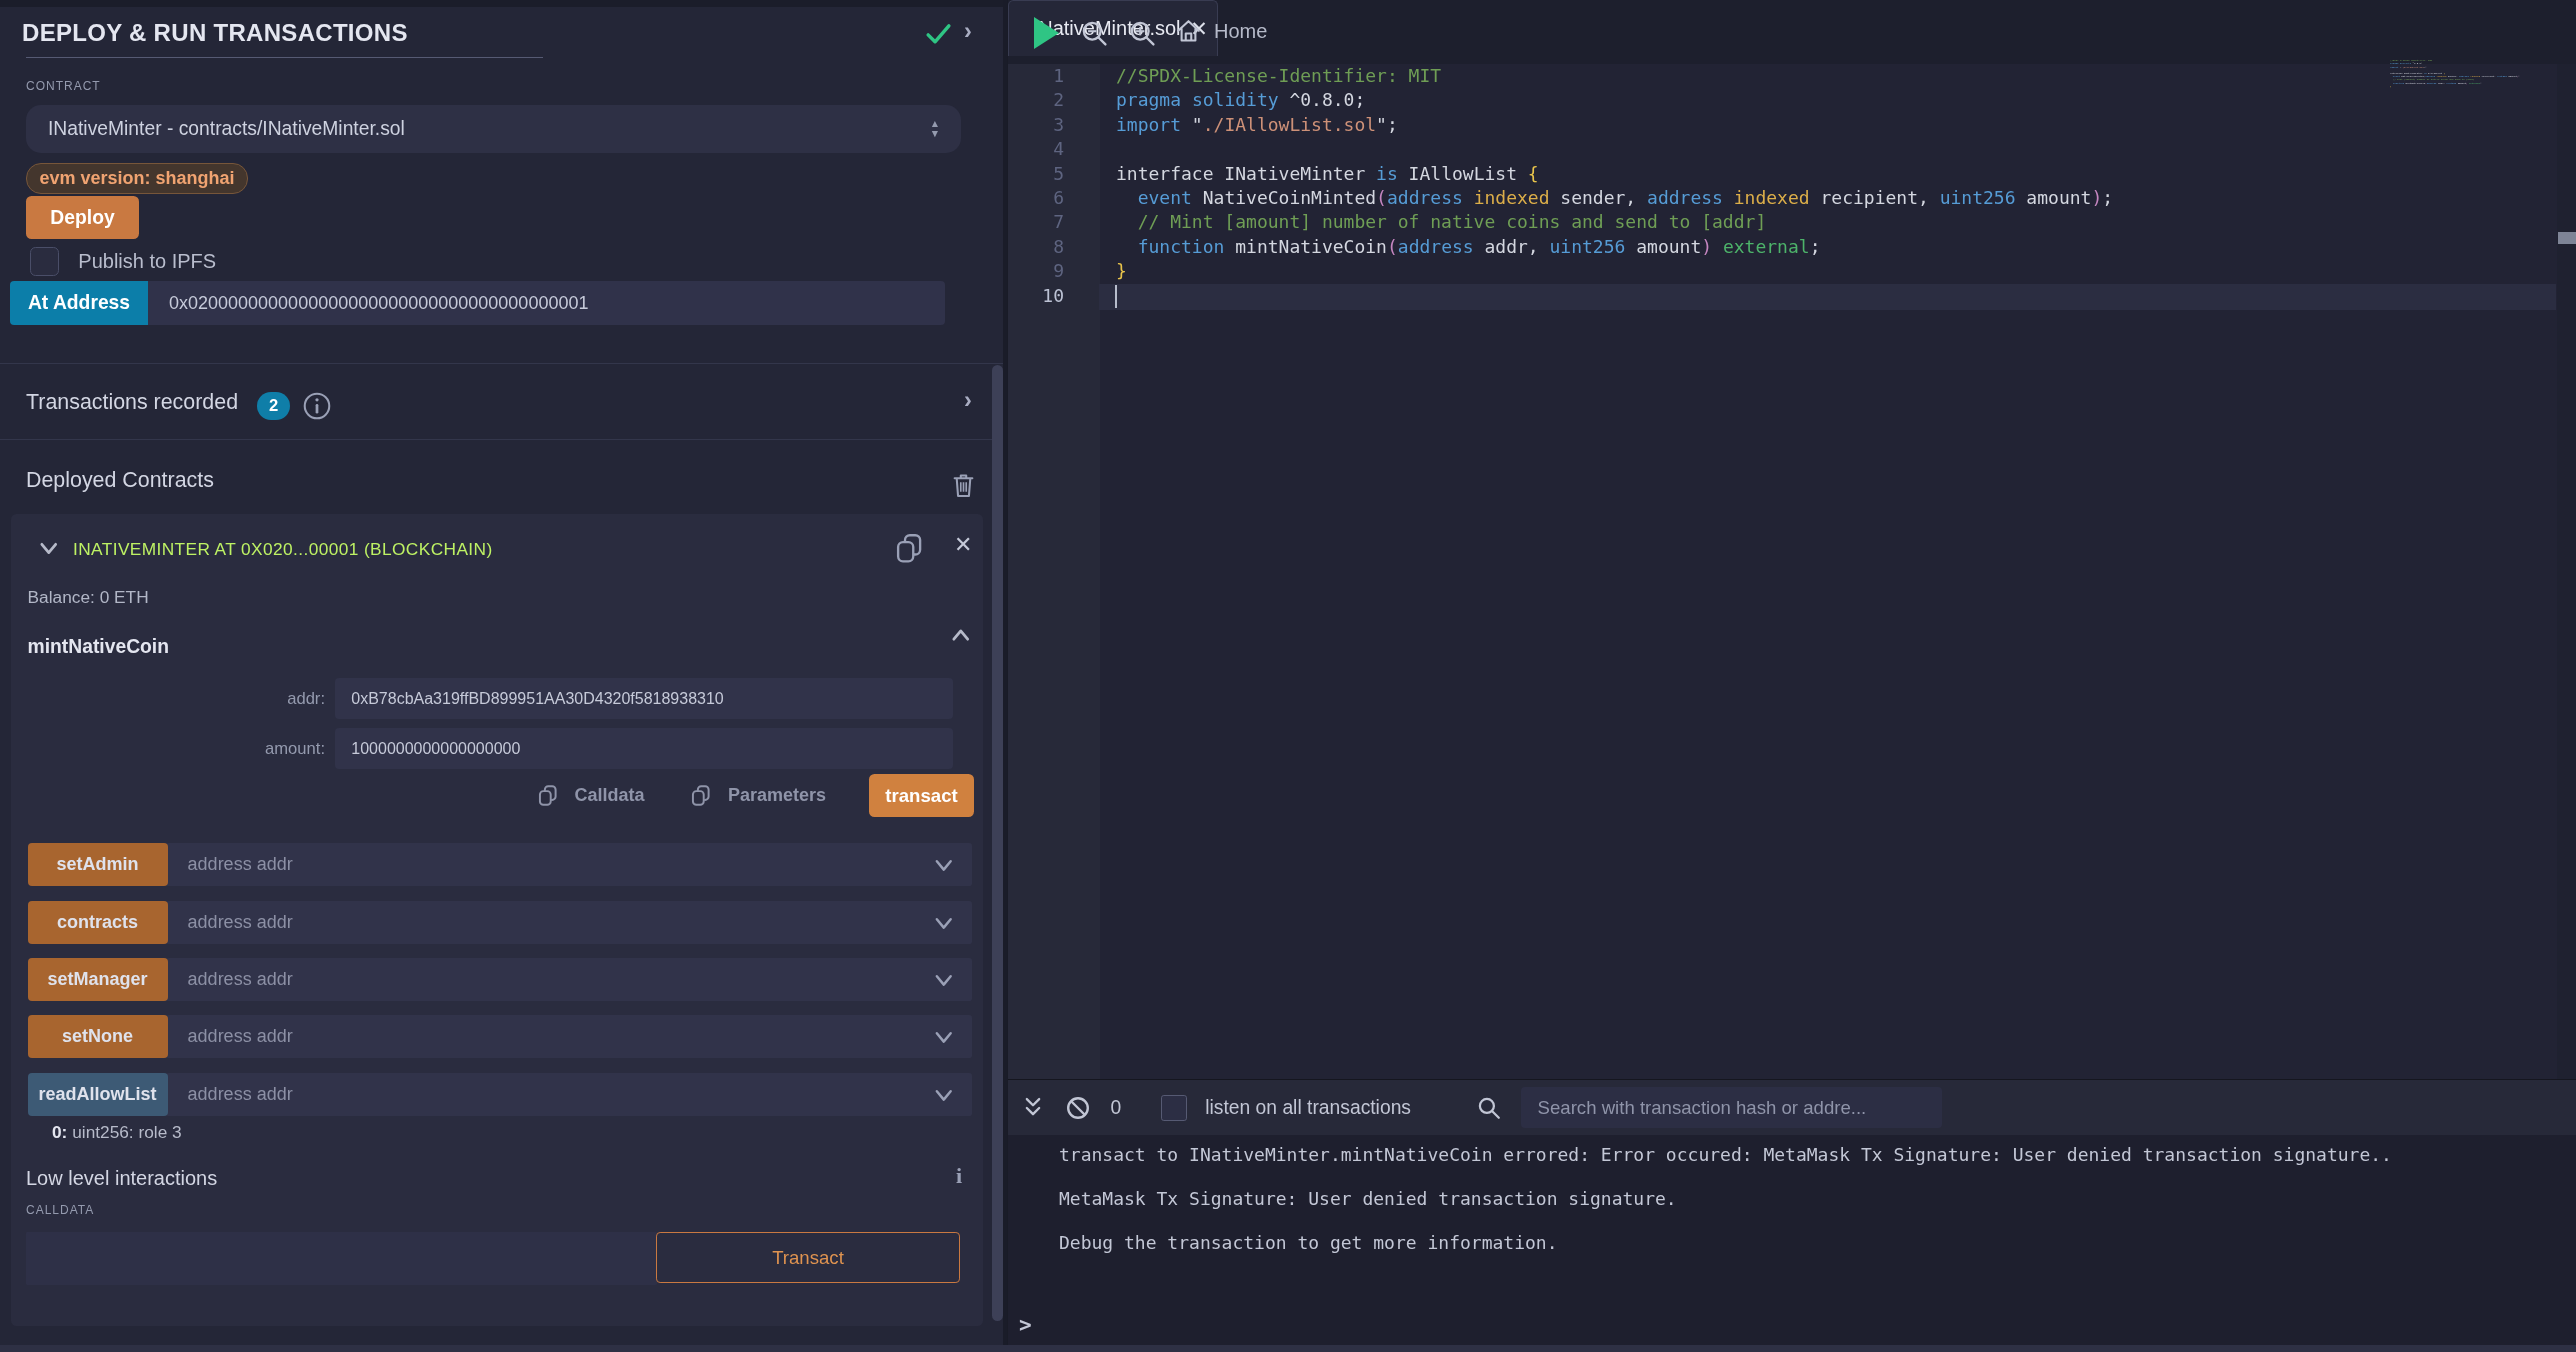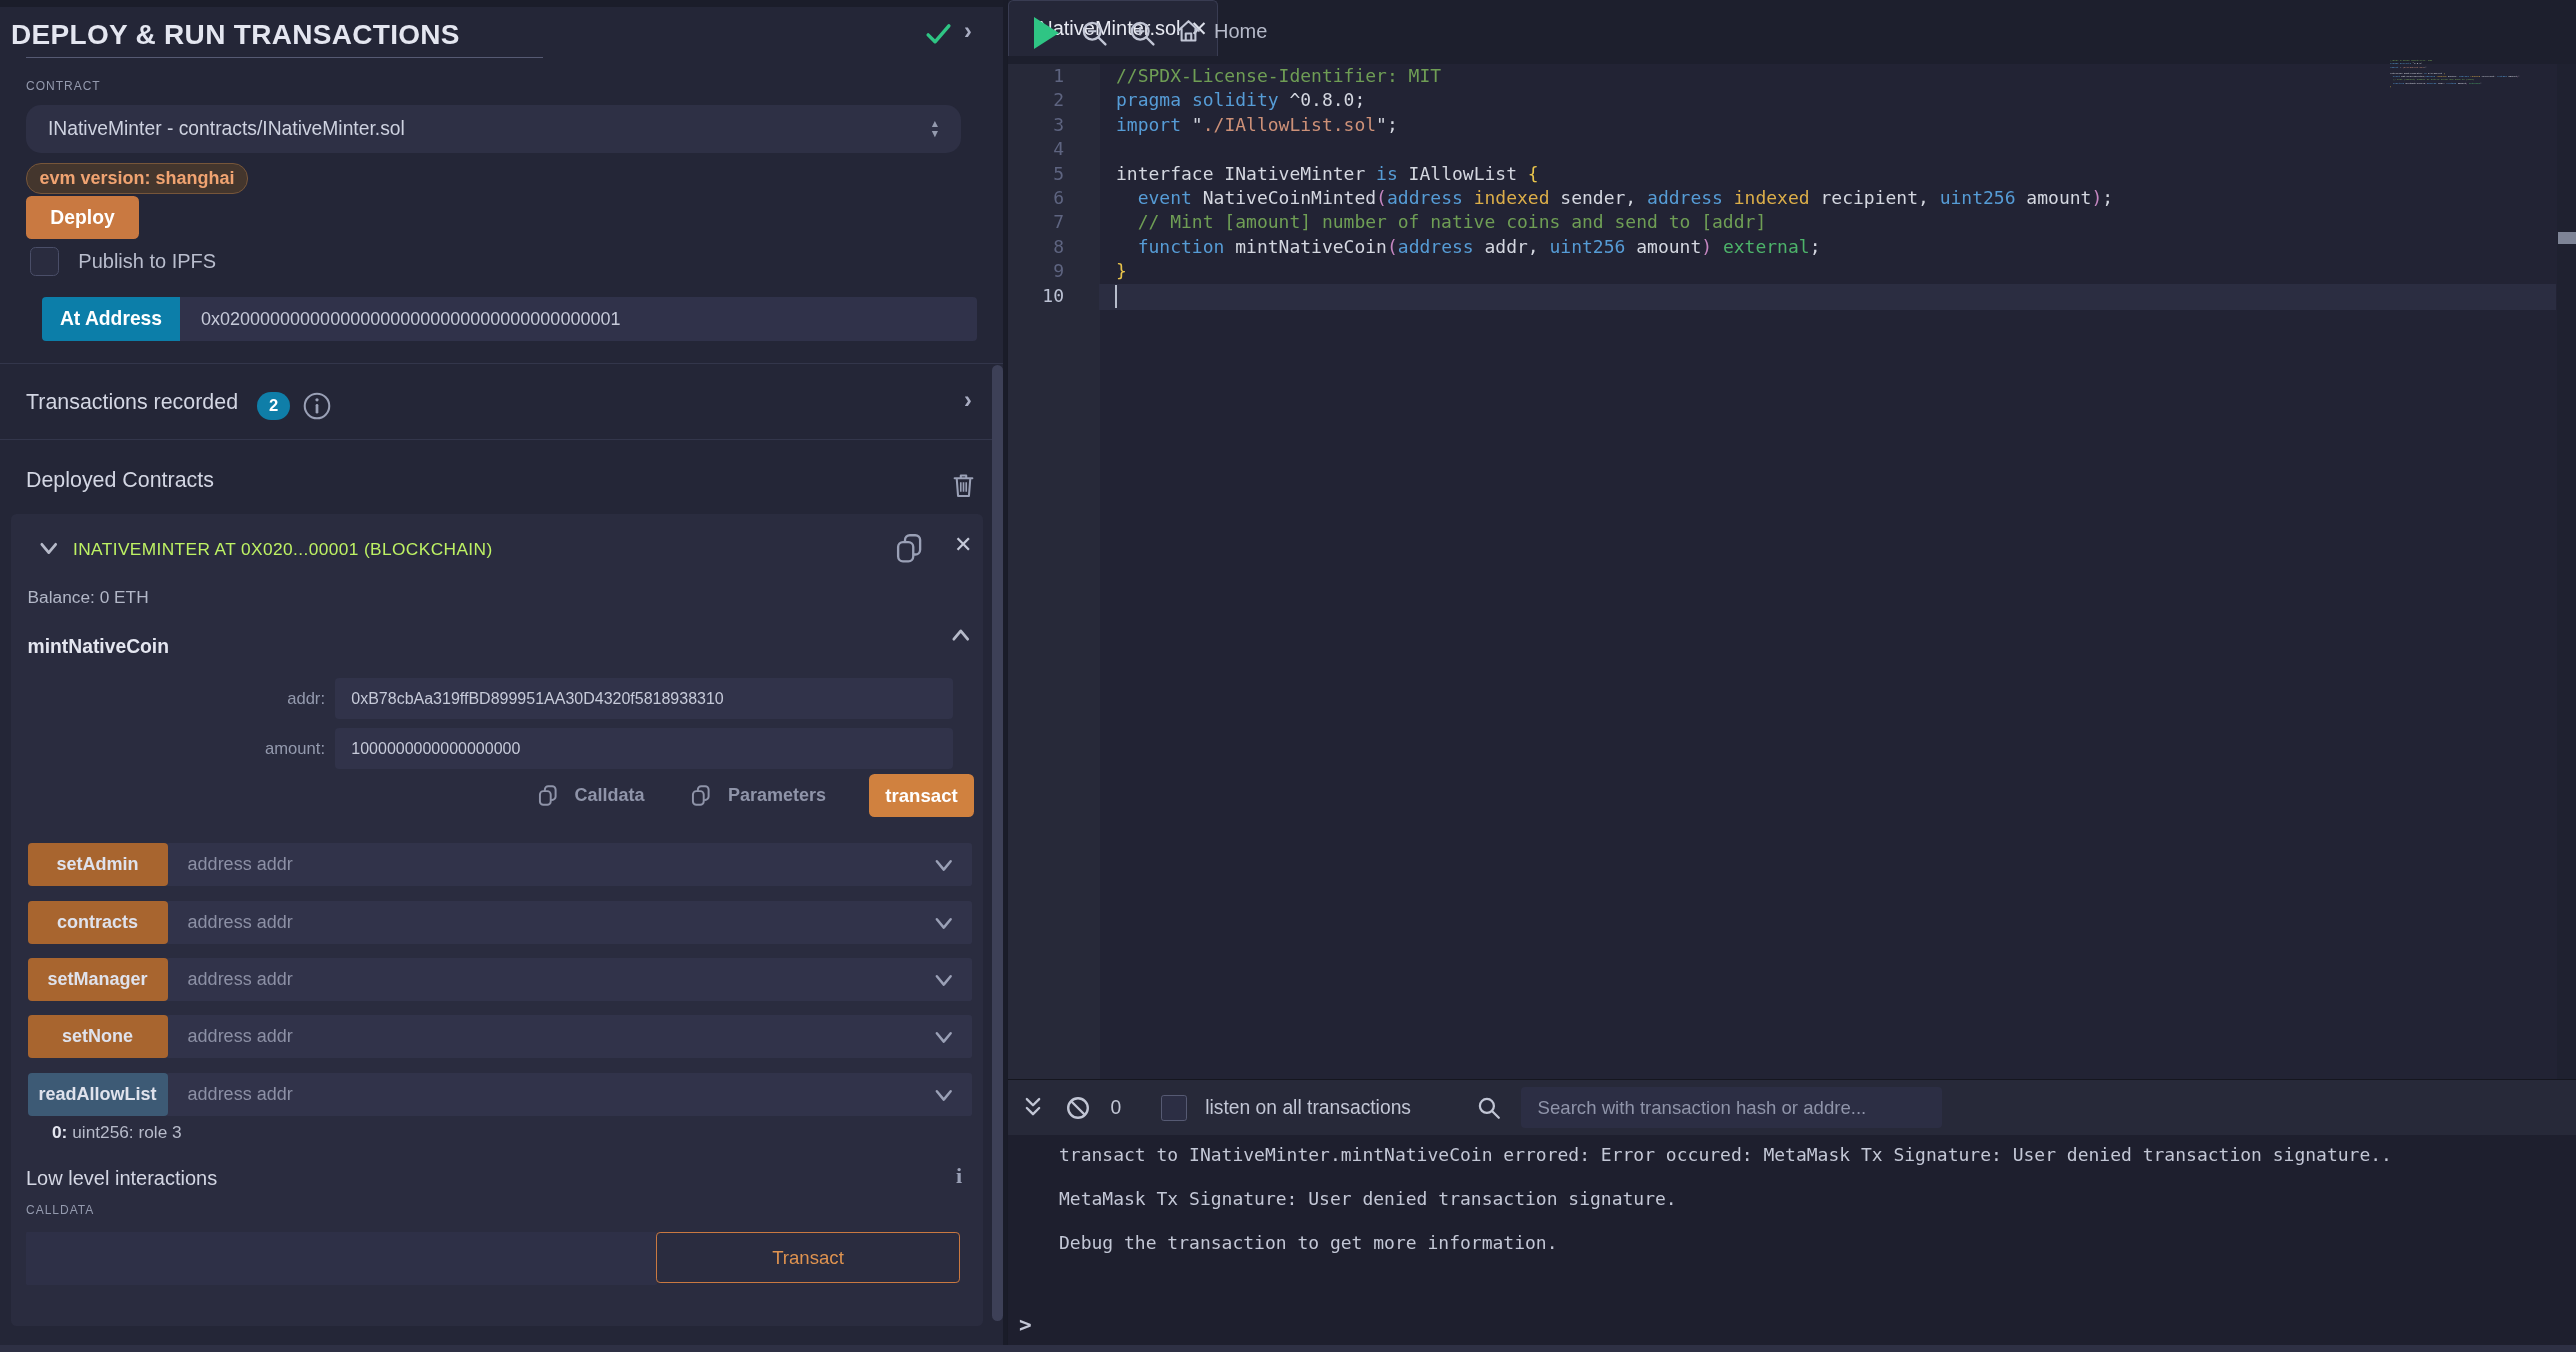--- a/index.html
+++ b/index.html
@@ -7,35 +7,35 @@
        color:#d3d6e3;overflow:hidden;
        --panel:#242637; --card:#2a2c3f; --input:#31334a; --divider:#33364b;
        --orange:#c97941; --orange-bright:#d0813f; --orange-muted:#a8652f;
        --blue:#0c7ea9; --badge-blue:#0f7ea8; --call-blue:#3d5a75; --green:#2fc584;
        --txt:#e4e6f0; --txt2:#b4b8c8; --muted:#949aae;
        --editor:#222334; --gutter:#272939; --linehl:#2b2d41; --termhdr:#272939; --term:#1e1f2e;}
   .abs{position:absolute;}
   svg{display:block;}
   
   #left-panel{left:0;top:0;width:1006px;height:1352px;background:var(--panel);}
-  .panel-title{left:11px;top:19.3px;font-size:28px;font-weight:600;color:var(--txt);letter-spacing:0.3px;}
+  .panel-title{left:22px;top:19.3px;font-size:24px;font-weight:600;color:var(--txt);letter-spacing:0.3px;}
   .title-rule{left:26px;top:57px;width:517px;height:1.4px;background:#565a73;}
   .sect-label{font-size:12px;color:var(--muted);letter-spacing:1px;}
   .select{left:26px;top:105px;width:935px;height:48px;background:#2e3045;border-radius:15px;
           display:flex;align-items:center;padding:0 21px 0 22px;box-sizing:border-box;font-size:19.3px;color:#ced2e0;}
   .select .spacer{flex:1;}
   .sorter{font-size:10.4px;line-height:10.4px;color:var(--muted);text-align:center;}
   .evm-badge{left:26px;top:163px;padding:4.1px 12.4px;font-size:18px;font-weight:700;color:#f0a371;
              background:#44362d;border:1.4px solid #77563a;border-radius:15px;}
   .btn{display:flex;align-items:center;justify-content:center;cursor:pointer;box-sizing:border-box;}
   #deploy-btn{left:26px;top:196px;width:113px;height:43px;background:var(--orange);border-radius:5.5px;
               font-size:19.3px;font-weight:600;color:#fff;}
   .checkbox{width:29px;height:29px;border:1.4px solid #4a4e68;border-radius:5.5px;background:#2a2c3f;box-sizing:border-box;}
   #publish-row{left:30px;top:247px;display:flex;align-items:center;gap:19.3px;font-size:20px;color:#b9bdcd;}
-  #ataddr-row{left:42px;top:297px;width:935px;height:28px;display:flex;}
+  #ataddr-row{left:10px;top:297px;width:935px;height:28px;display:flex;align-items:flex-end;}
   #ataddr-btn{width:138px;height:44px;background:var(--blue);border-radius:4.1px 0 0 4.1px;
               font-size:19.3px;font-weight:700;color:#fff;flex:none;}
   #ataddr-input{flex:1;height:44px;background:#30324a;border:0;border-radius:0 4.1px 4.1px 0;
                 color:#c6cad9;font-size:18px;padding:0 0 0 21px;font-family:"Liberation Sans",sans-serif;outline:none;}
   .h-div{left:0;width:1006px;height:1.4px;background:var(--divider);}
   .row-head{font-size:21.4px;color:#d3d6e3;}
   .count-badge{display:inline-flex;align-items:center;justify-content:center;min-width:33px;height:28px;
                border-radius:14px;background:var(--badge-blue);color:#fff;font-size:16.6px;font-weight:700;}
   .chev{font-size:23.5px;color:#a9adc2;font-weight:600;}
   

